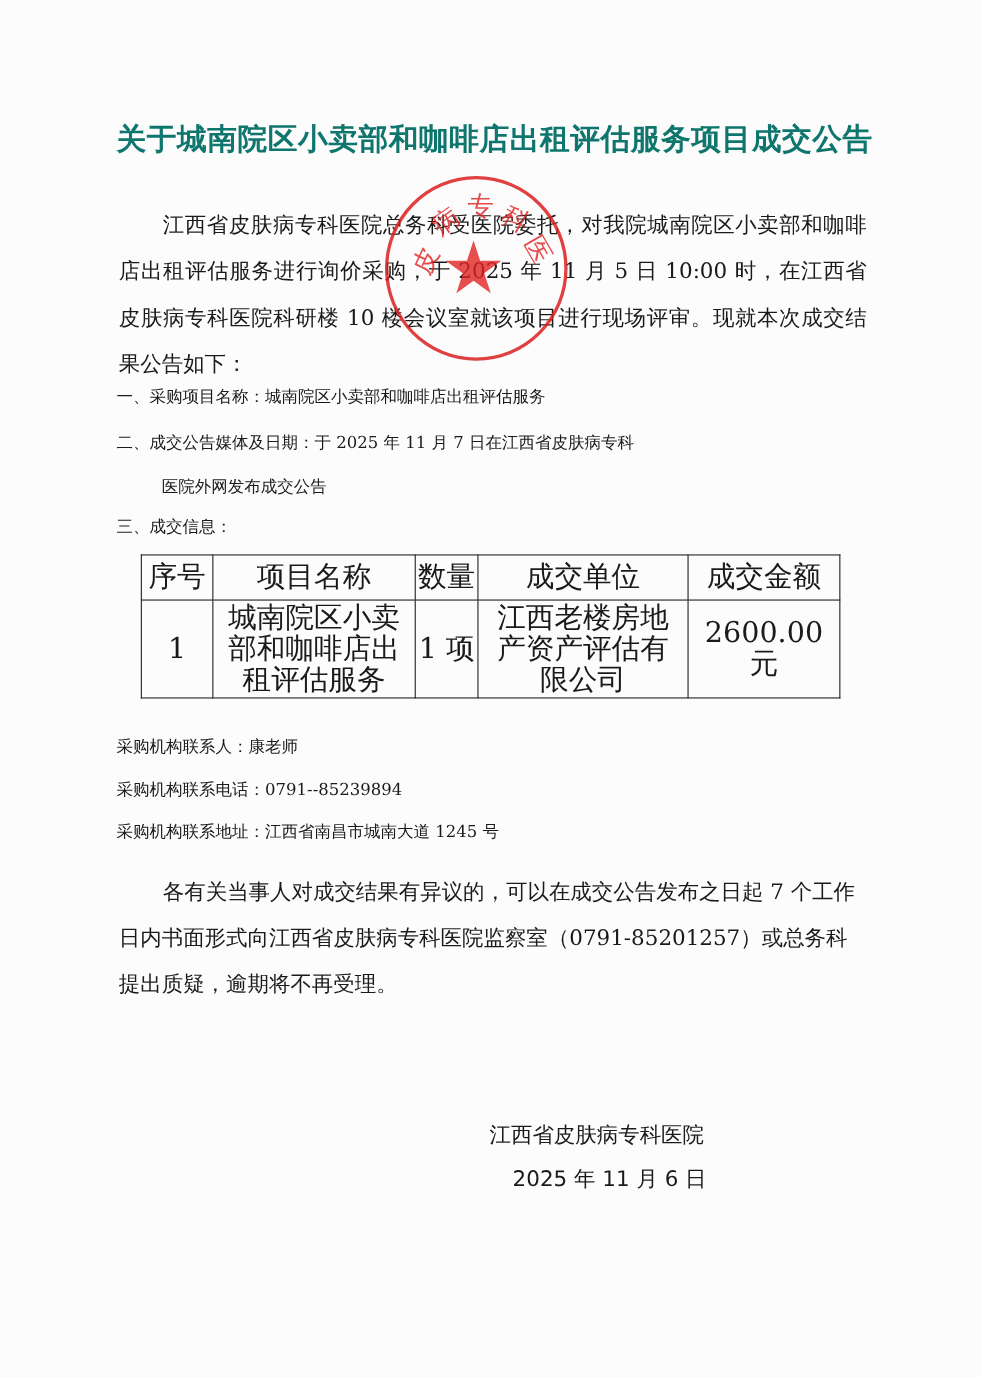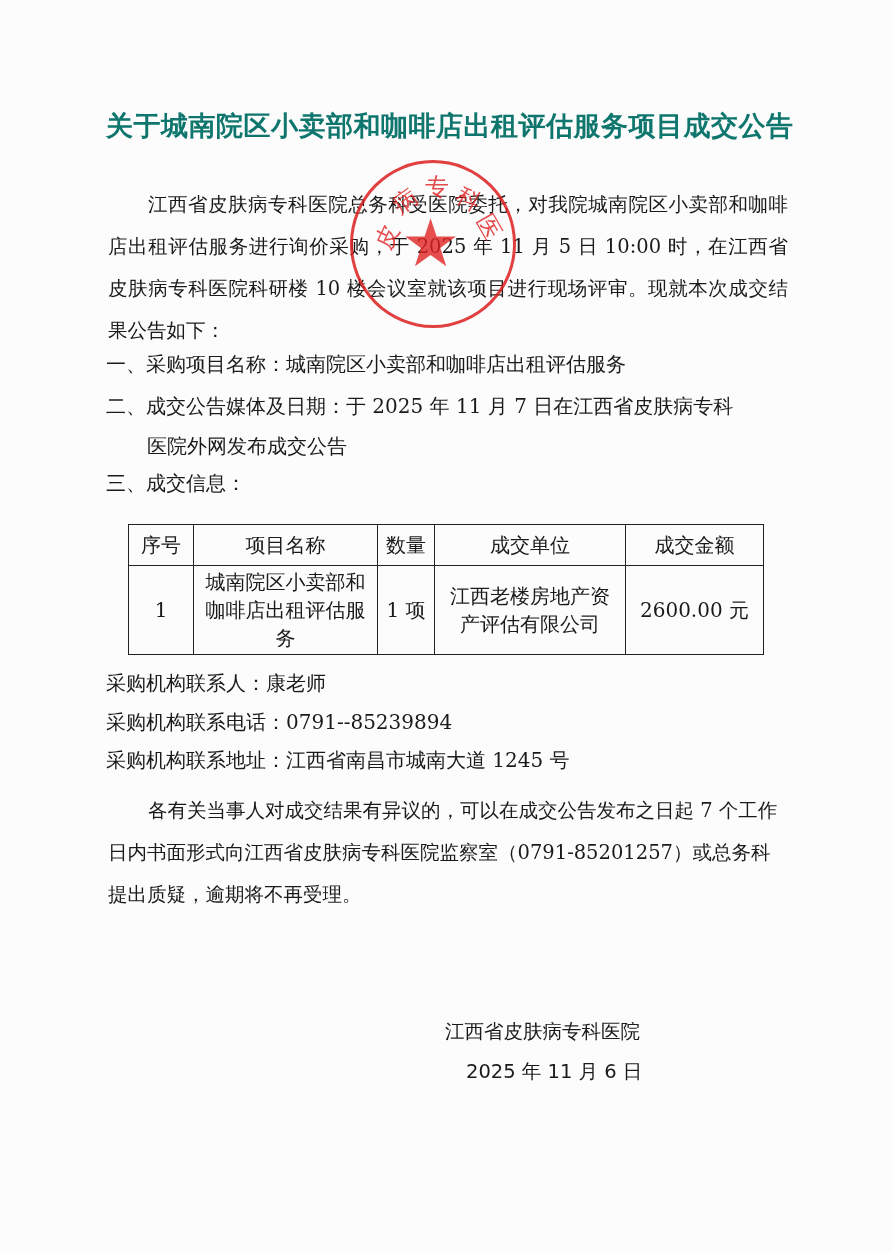--- a/index.html
+++ b/index.html
@@ -7,24 +7,24 @@
     width: 892px; height: 1253px; background: #fcfcfd; position: relative; overflow: hidden;
     font-family: "DejaVu Serif", "Liberation Serif", serif; color: #1a1a1a;
   }
   .abs { position: absolute; white-space: nowrap; }
   .title {
     left: 106px; top: 108px; font-size: 27px; font-family: "DejaVu Sans", sans-serif;
     font-weight: bold; letter-spacing: 0.5px; color: #0f766e;
   }
   .para { font-size: 19.5px; line-height: 42px; }
   .p1 { left: 108px; top: 184px; width: 680px; white-space: normal; text-indent: 40px; text-align: justify; }
-  .line { font-size: 20px; }
+  .line { font-size: 15px; }
   table.deal {
-    position: absolute; left: 128px; top: 524px; border-collapse: collapse;
-    font-size: 20px;
+    position: absolute; left: 128px; top: 504px; border-collapse: collapse;
+    font-size: 26px;
   }
   table.deal td, table.deal th {
     border: 1.5px solid #222; text-align: center; padding: 0; font-weight: normal;
     line-height: 28px;
   }
   table.deal th { height: 40px; font-family: "DejaVu Sans", sans-serif; }
   table.deal td { height: 88px; }
   .p-obj { left: 108px; top: 790px; width: 680px; white-space: normal; font-size: 19.5px; line-height: 42px; text-indent: 40px; }
   .sign { font-family: "DejaVu Sans", sans-serif; font-size: 19.5px; }
   .stamp {

